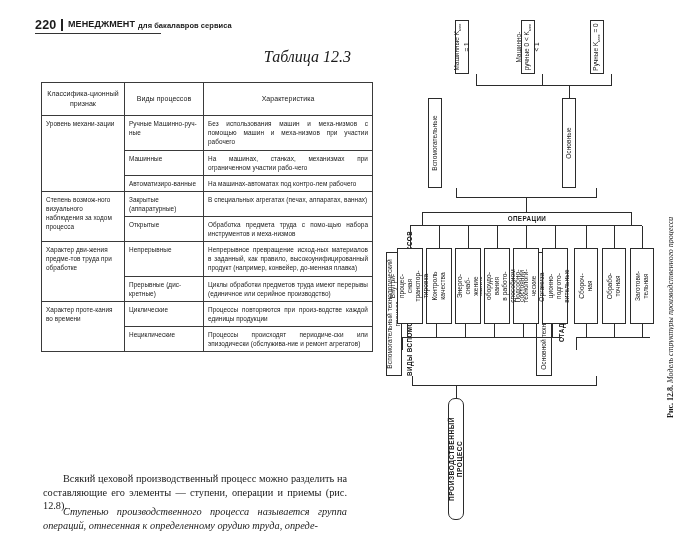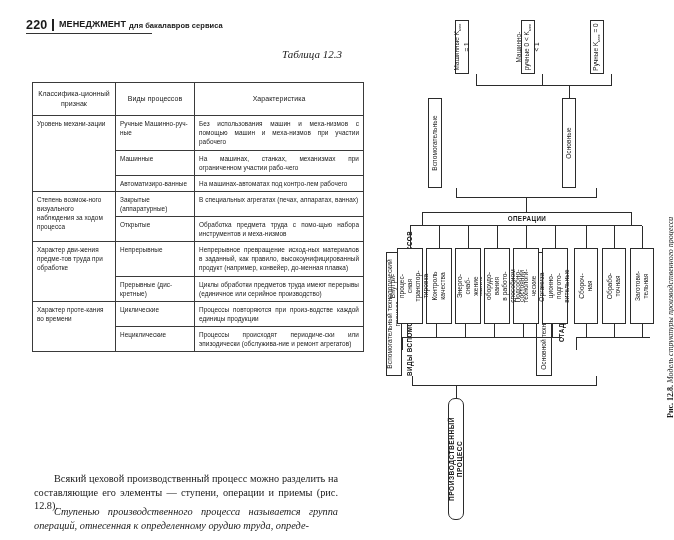--- a/index.html
+++ b/index.html
@@ -7,21 +7,21 @@
     width:674px;height:540px;
     background:#ffffff;
     font-family:"Liberation Sans", sans-serif;
     color:#1a1a1a;
     overflow:hidden;
     position:relative;
   }
   #page{position:absolute;inset:0;}
 
   
-  #left{position:absolute;left:4px;top:0;width:366px;height:380px;}
+  #left{position:absolute;left:13px;top:0;width:366px;height:380px;}
 
   
   #runhead{position:absolute;left:22px;top:18px;width:300px;height:20px;}
   #runhead .pageno{
     font-size:12.5px;font-weight:bold;letter-spacing:.2px;
     position:absolute;left:0;top:0;
   }
   #runhead .sep{
     position:absolute;left:26px;top:1px;width:2px;height:12px;background:#222;
   }
@@ -33,21 +33,21 @@
     position:absolute;left:103px;top:3px;font-size:7.5px;font-weight:bold;
     letter-spacing:.05px;
   }
   #runhead .rule{
     position:absolute;left:0;top:15px;width:126px;height:1px;background:#333;
   }
 
   
   #tablenum{
     position:absolute;right:28px;top:48px;
-    font-family:"Liberation Serif", serif;font-style:italic;font-size:11px;
+    font-family:"Liberation Serif", serif;font-style:italic;font-size:16px;
   }
   #tabletitle{
     position:absolute;left:0;top:66px;width:366px;text-align:center;
     font-family:"Liberation Serif", serif;font-size:11px;letter-spacing:.1px;
   }
 
   
   table#cls{
     position:absolute;left:28px;top:82px;width:310px;
     border-collapse:collapse;

